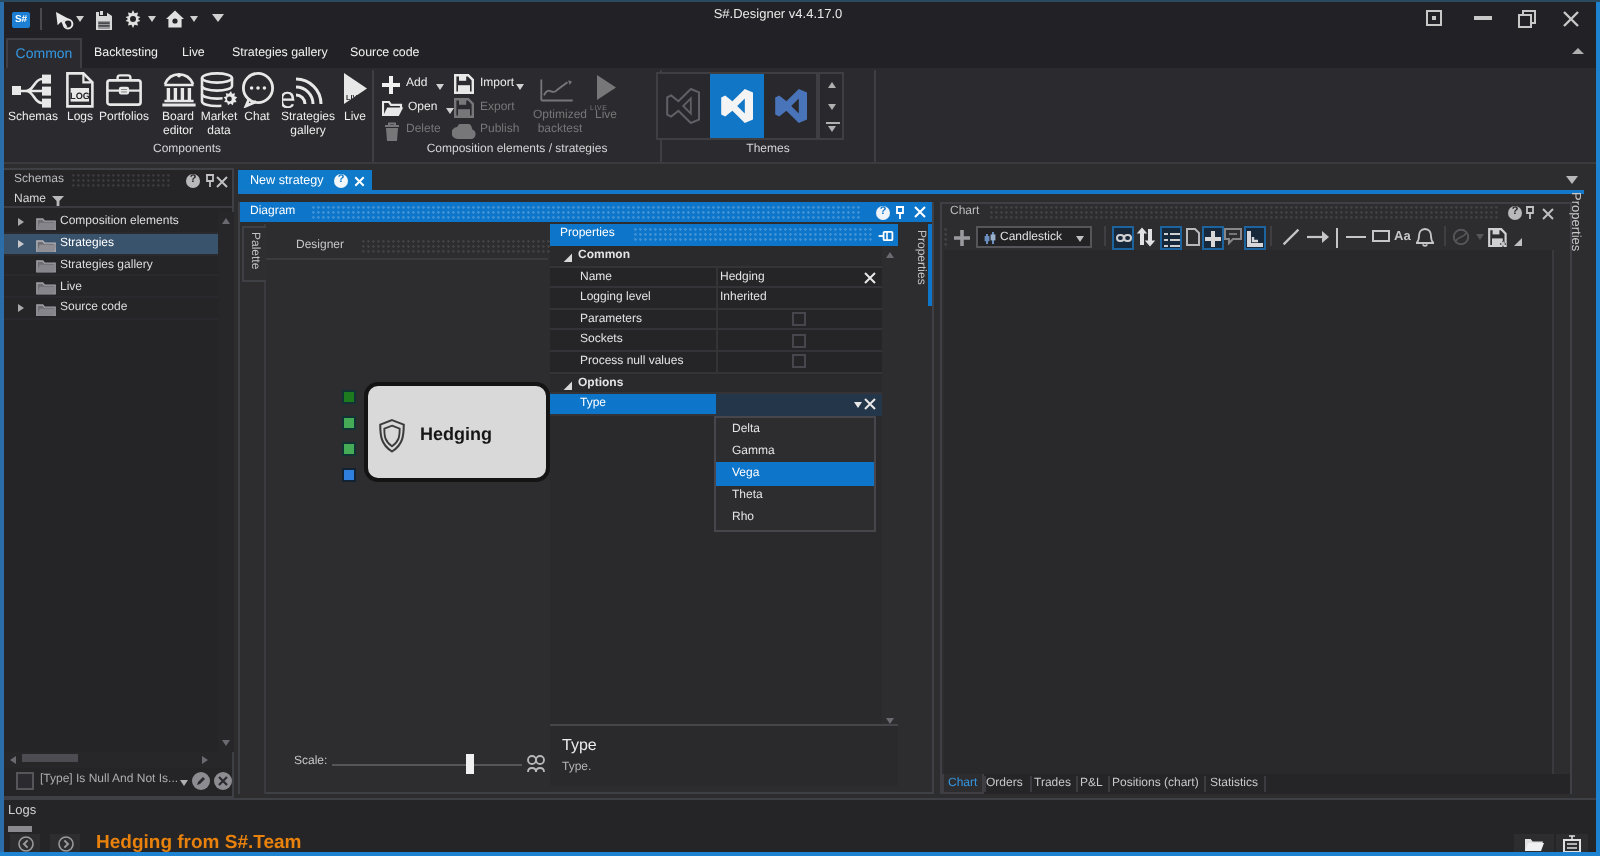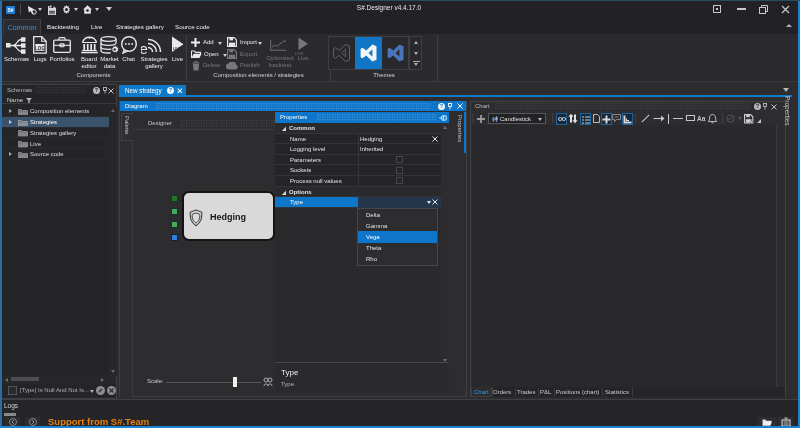--- a/index.html
+++ b/index.html
@@ -624,21 +624,21 @@
           <circle cx="4" cy="4" r="3.5" fill="none" stroke="#9a9a9e" stroke-width="0.8"></circle>
           <path d="M4.8 2.2 L3 4 L4.8 5.8" fill="none" stroke="#9a9a9e" stroke-width="1"></path>
         </svg>
   </div>
   <div class="abs" style="left:25px;top:17px;width:15px;height:10px;background:#2d2d30;">
     <svg style="position:absolute;left:3.5px;top:1px;" width="8" height="8" viewBox="0 0 8 8">
           <circle cx="4" cy="4" r="3.5" fill="none" stroke="#9a9a9e" stroke-width="0.8"></circle>
           <path d="M3.2 2.2 L5 4 L3.2 5.8" fill="none" stroke="#9a9a9e" stroke-width="1"></path>
         </svg>
   </div>
-  <span class="abs" style="left:48px;top:16px;color:#e8820c;font-size:9.5px;font-weight:bold;">Support from S#.Team</span>
+  <span class="abs" style="left:48px;top:16px;color:#e8820c;font-size:9.5px;font-weight:bold;">Hedging from S#.Team</span>
 
   <div class="abs" style="left:757px;top:17px;width:20px;height:10px;background:#2d2d30;">
     <svg style="position:absolute;left:5px;top:1px;" width="10" height="8" viewBox="0 0 10 8">
           <path d="M0.5 7.5 v-6 h2.8 l1 1.2 h5.2 l-1.5 4.8 z" fill="#e0e0e2"></path>
           <path d="M0.5 7.5 L2 3.5 h8 L8.5 7.5 Z" fill="#f0f0f2"></path>
         </svg>
   </div>
   <div class="abs" style="left:778px;top:17px;width:16px;height:10px;background:#2d2d30;">
     <svg style="position:absolute;left:3px;top:0px;" width="10" height="10" viewBox="0 0 10 10">
           <rect x="1" y="3" width="8" height="6" fill="none" stroke="#e0e0e2" stroke-width="1"></rect>

